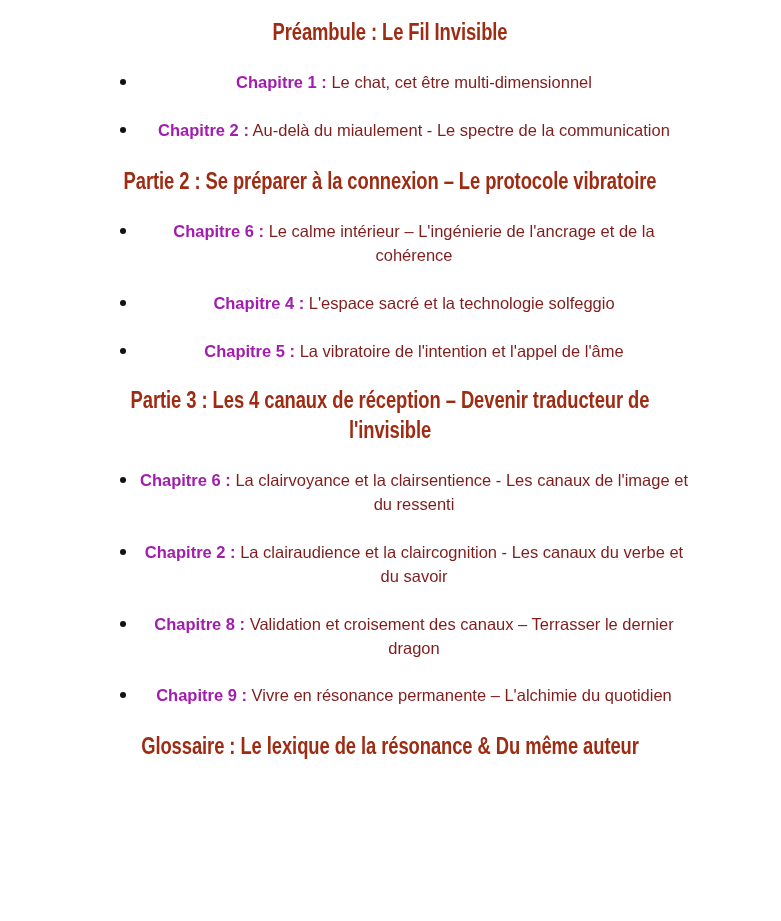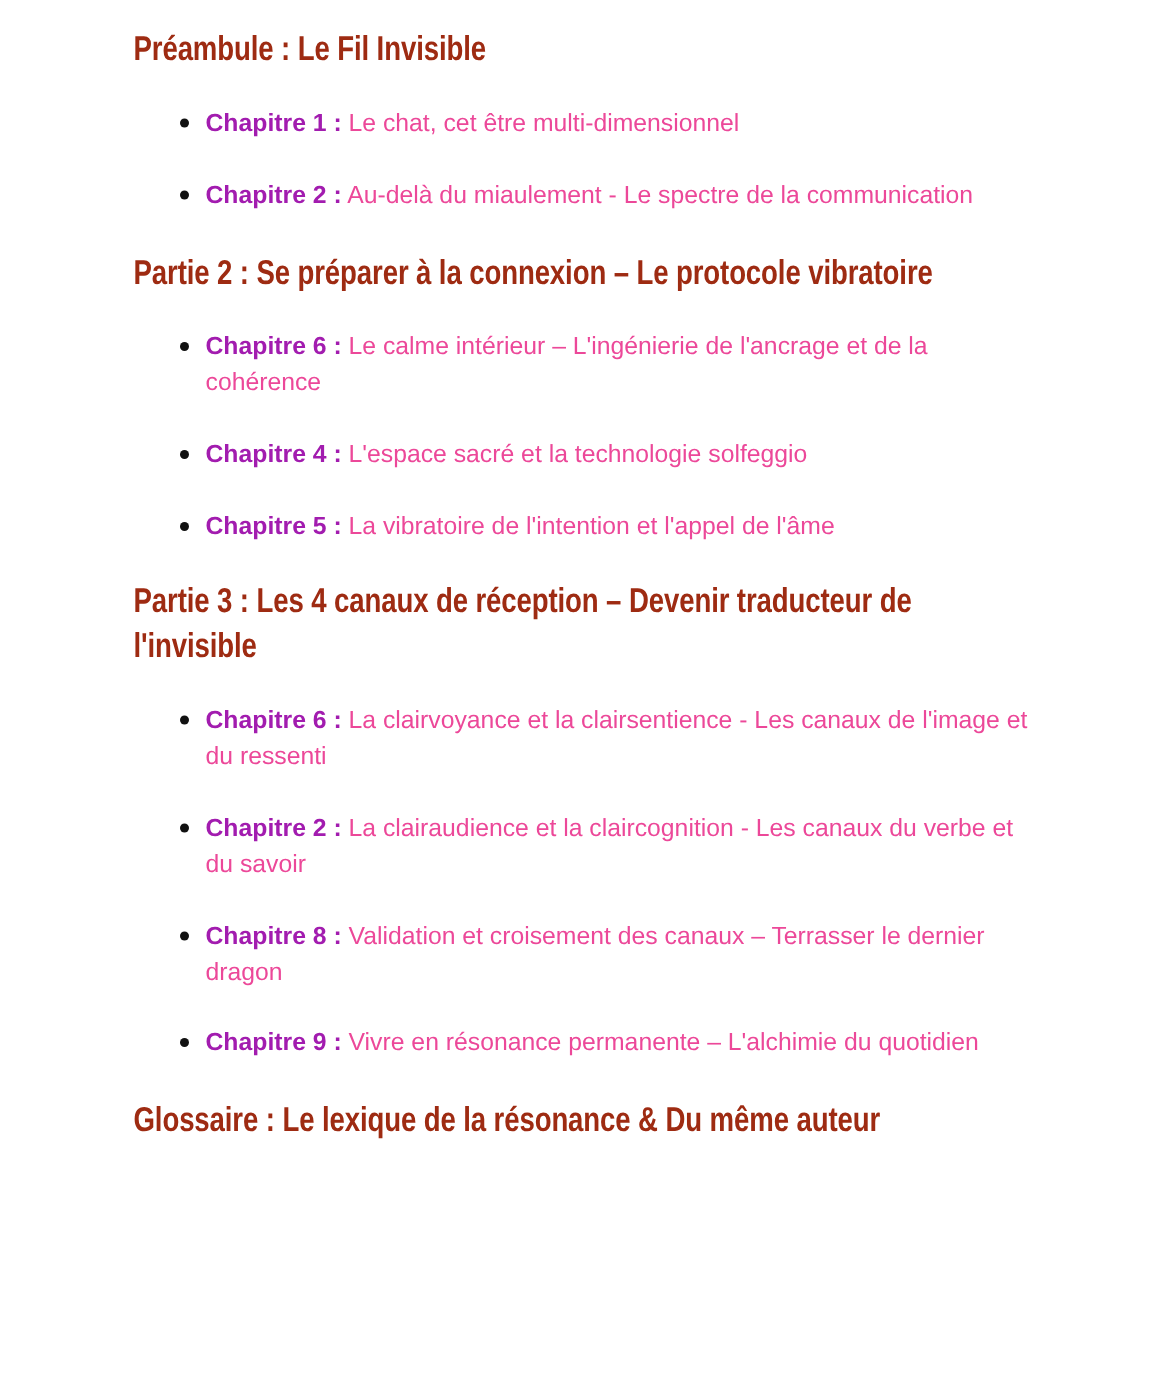--- a/index.html
+++ b/index.html
@@ -24,20 +24,21 @@
     background: #ffffff;
     box-sizing: border-box;
     padding: 0;
   }
 
   .toc {
     position: absolute;
     left: 89px;
     top: 0;
     width: 602px;
+    text-align: center;
   }
 
   
   .section-heading {
     color: #9e2b12;
     font-family: "Liberation Sans Narrow", "Liberation Sans", sans-serif;
     font-weight: 700;
     font-size: 23px;
     line-height: 30px;
     letter-spacing: -0.1px;
@@ -87,21 +88,21 @@
     background: #111111;
     border-radius: 50%;
     display: block;
   }
   .chapter-label {
     font-weight: 700;
     color: #a21caf;
   }
   .chapter-text {
     font-weight: 400;
-    color: #ec4899;
+    color: #7f1d1d;
   }
 </style>
 </head>
 <body>
 
 <div class="page">
   <div class="toc">
 
     <div class="heading-block preamble">
       <h2 class="section-heading">Préambule : Le Fil Invisible</h2>

